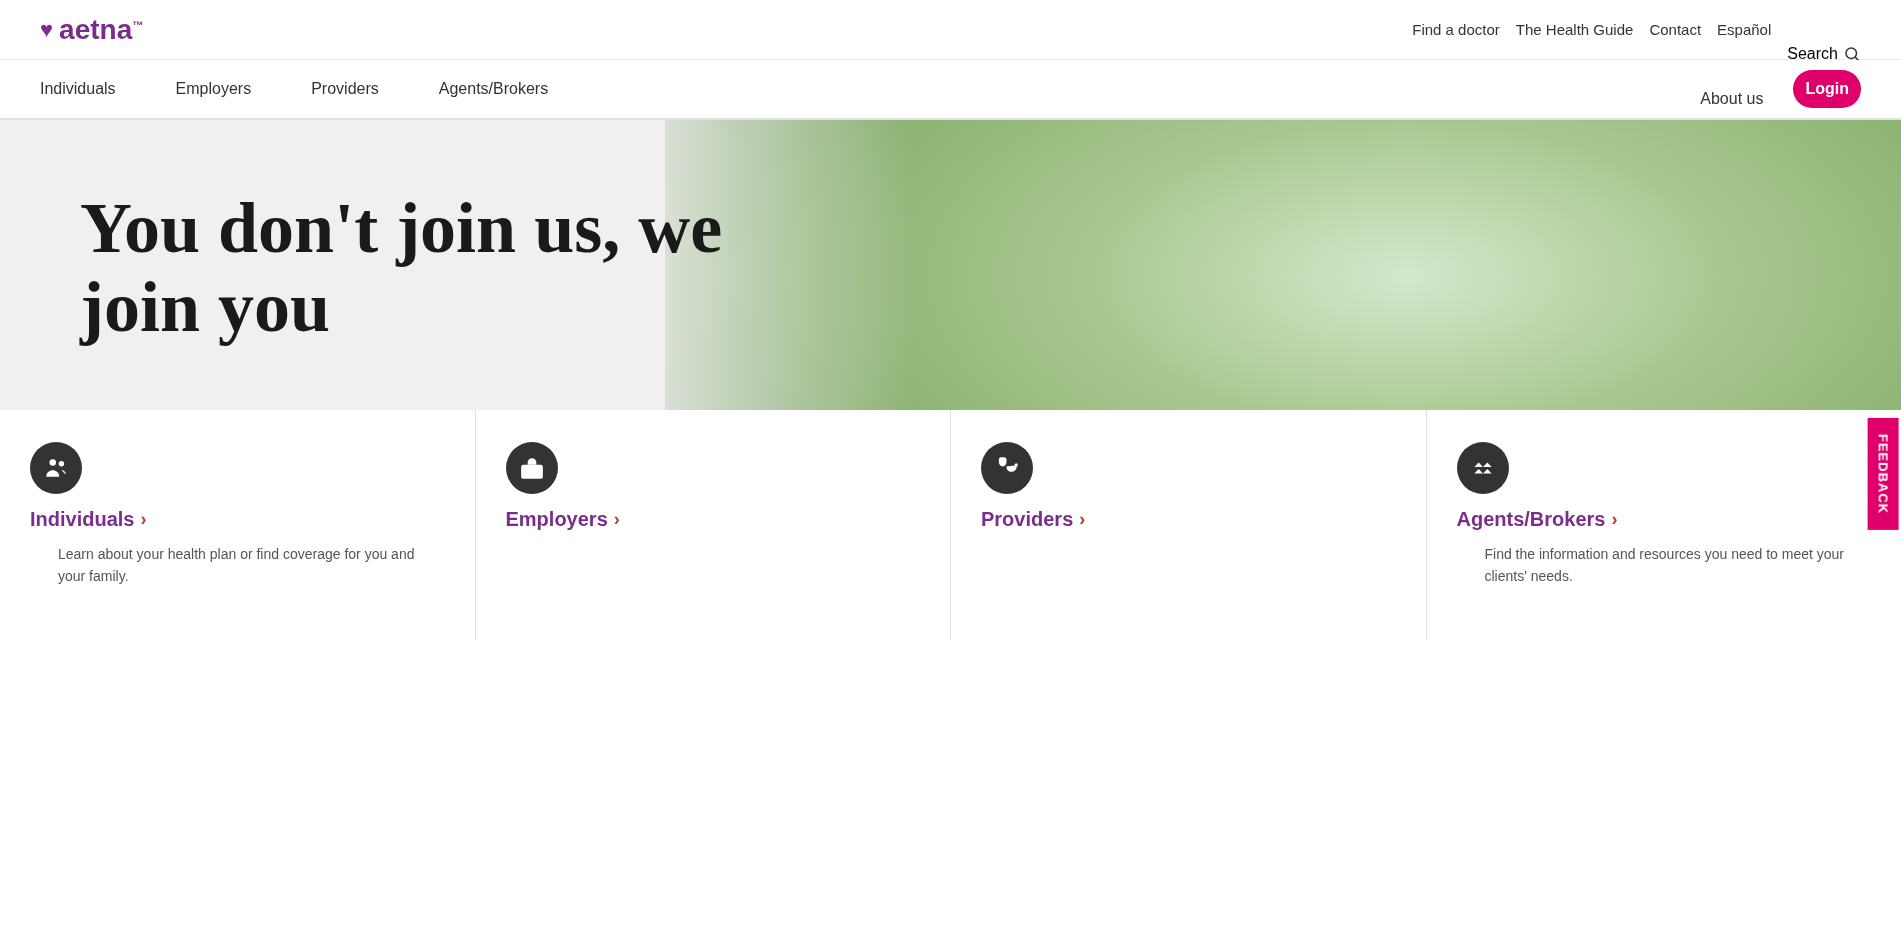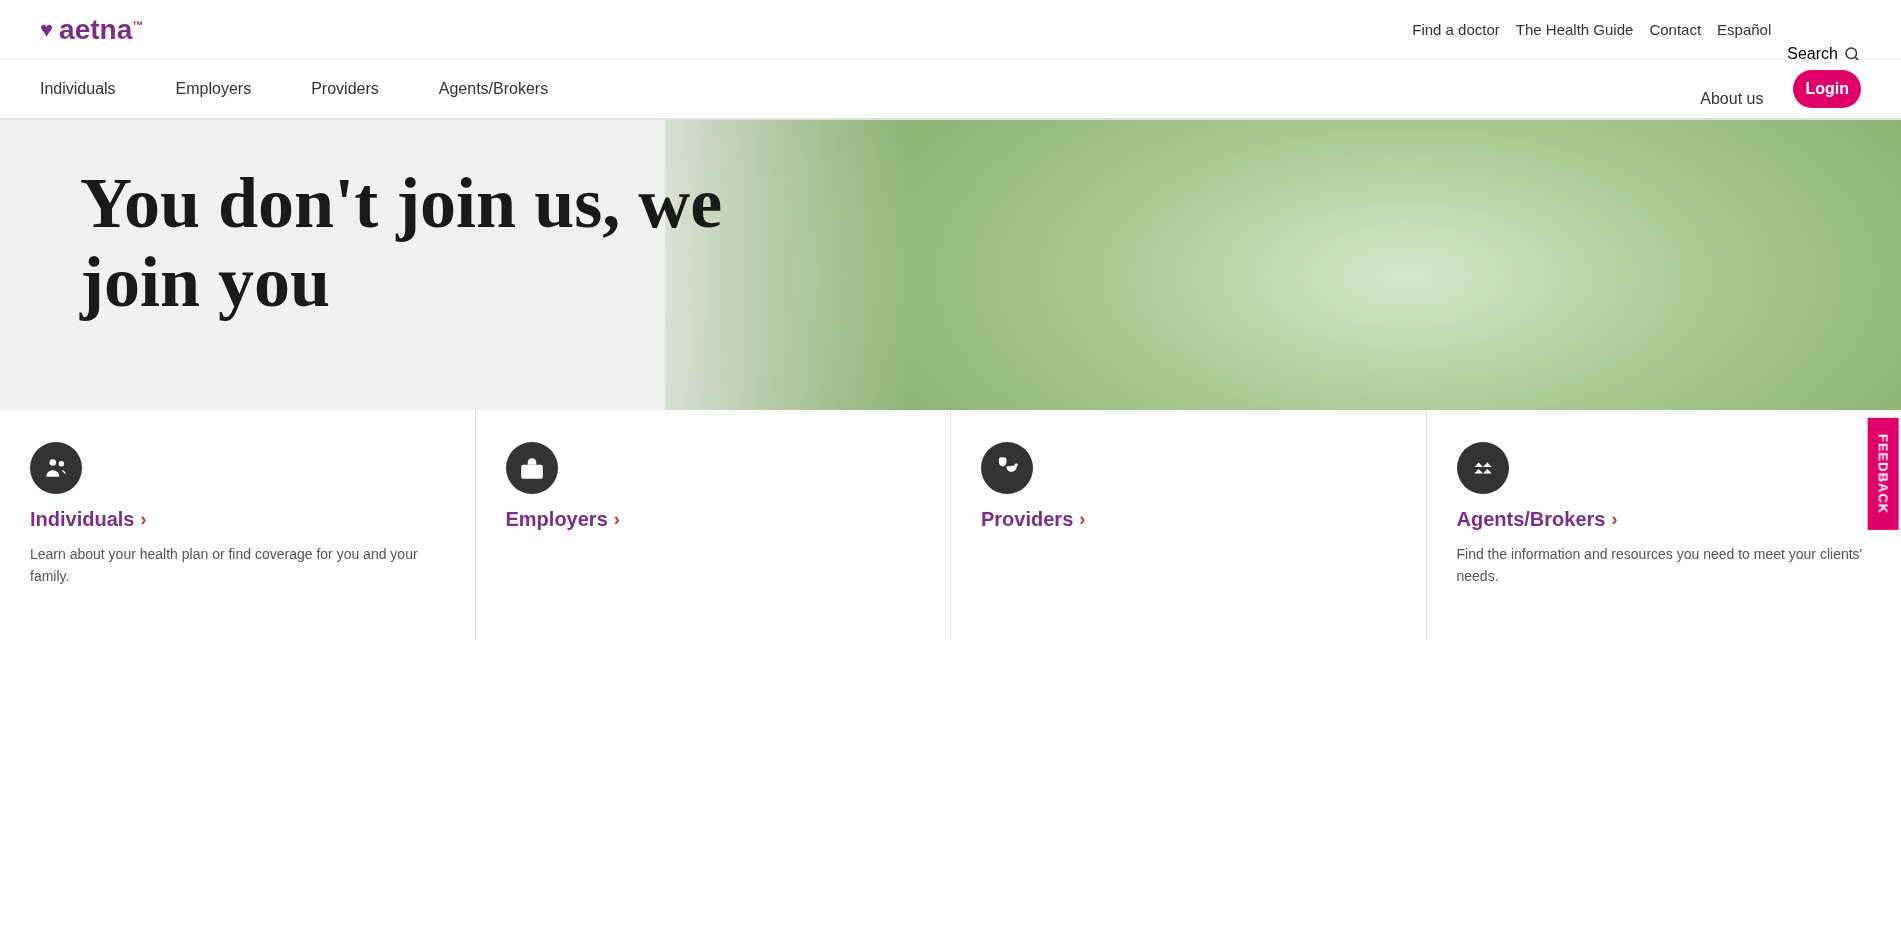--- a/index.html
+++ b/index.html
@@ -124,21 +124,21 @@
       position: absolute;
       left: 0;
       top: 0;
       width: 55%;
       height: 100%;
       background: #f0f0f0;
     }
     .hero-text {
       position: absolute;
       left: 80px;
-      top: 44px;
+      top: 69px;
       z-index: 10;
     }
     .hero-headline {
       font-size: 72px;
       font-weight: 900;
       color: #1a1a1a;
       line-height: 1.1;
       font-family: Georgia, serif;
       max-width: 680px;
     }
@@ -185,20 +185,21 @@
       gap: 6px;
     }
     .card-title .arrow {
       color: #c0392b;
       font-size: 18px;
     }
     .card-desc {
       font-size: 14px;
       color: #555;
       line-height: 1.6;
+      margin-left: 28px;
     }
 
     
     .feedback-tab {
       position: fixed;
       right: -38px;
       top: 50%;
       transform: translateY(-50%) rotate(90deg);
       background: #e0006a;
       color: #fff;

